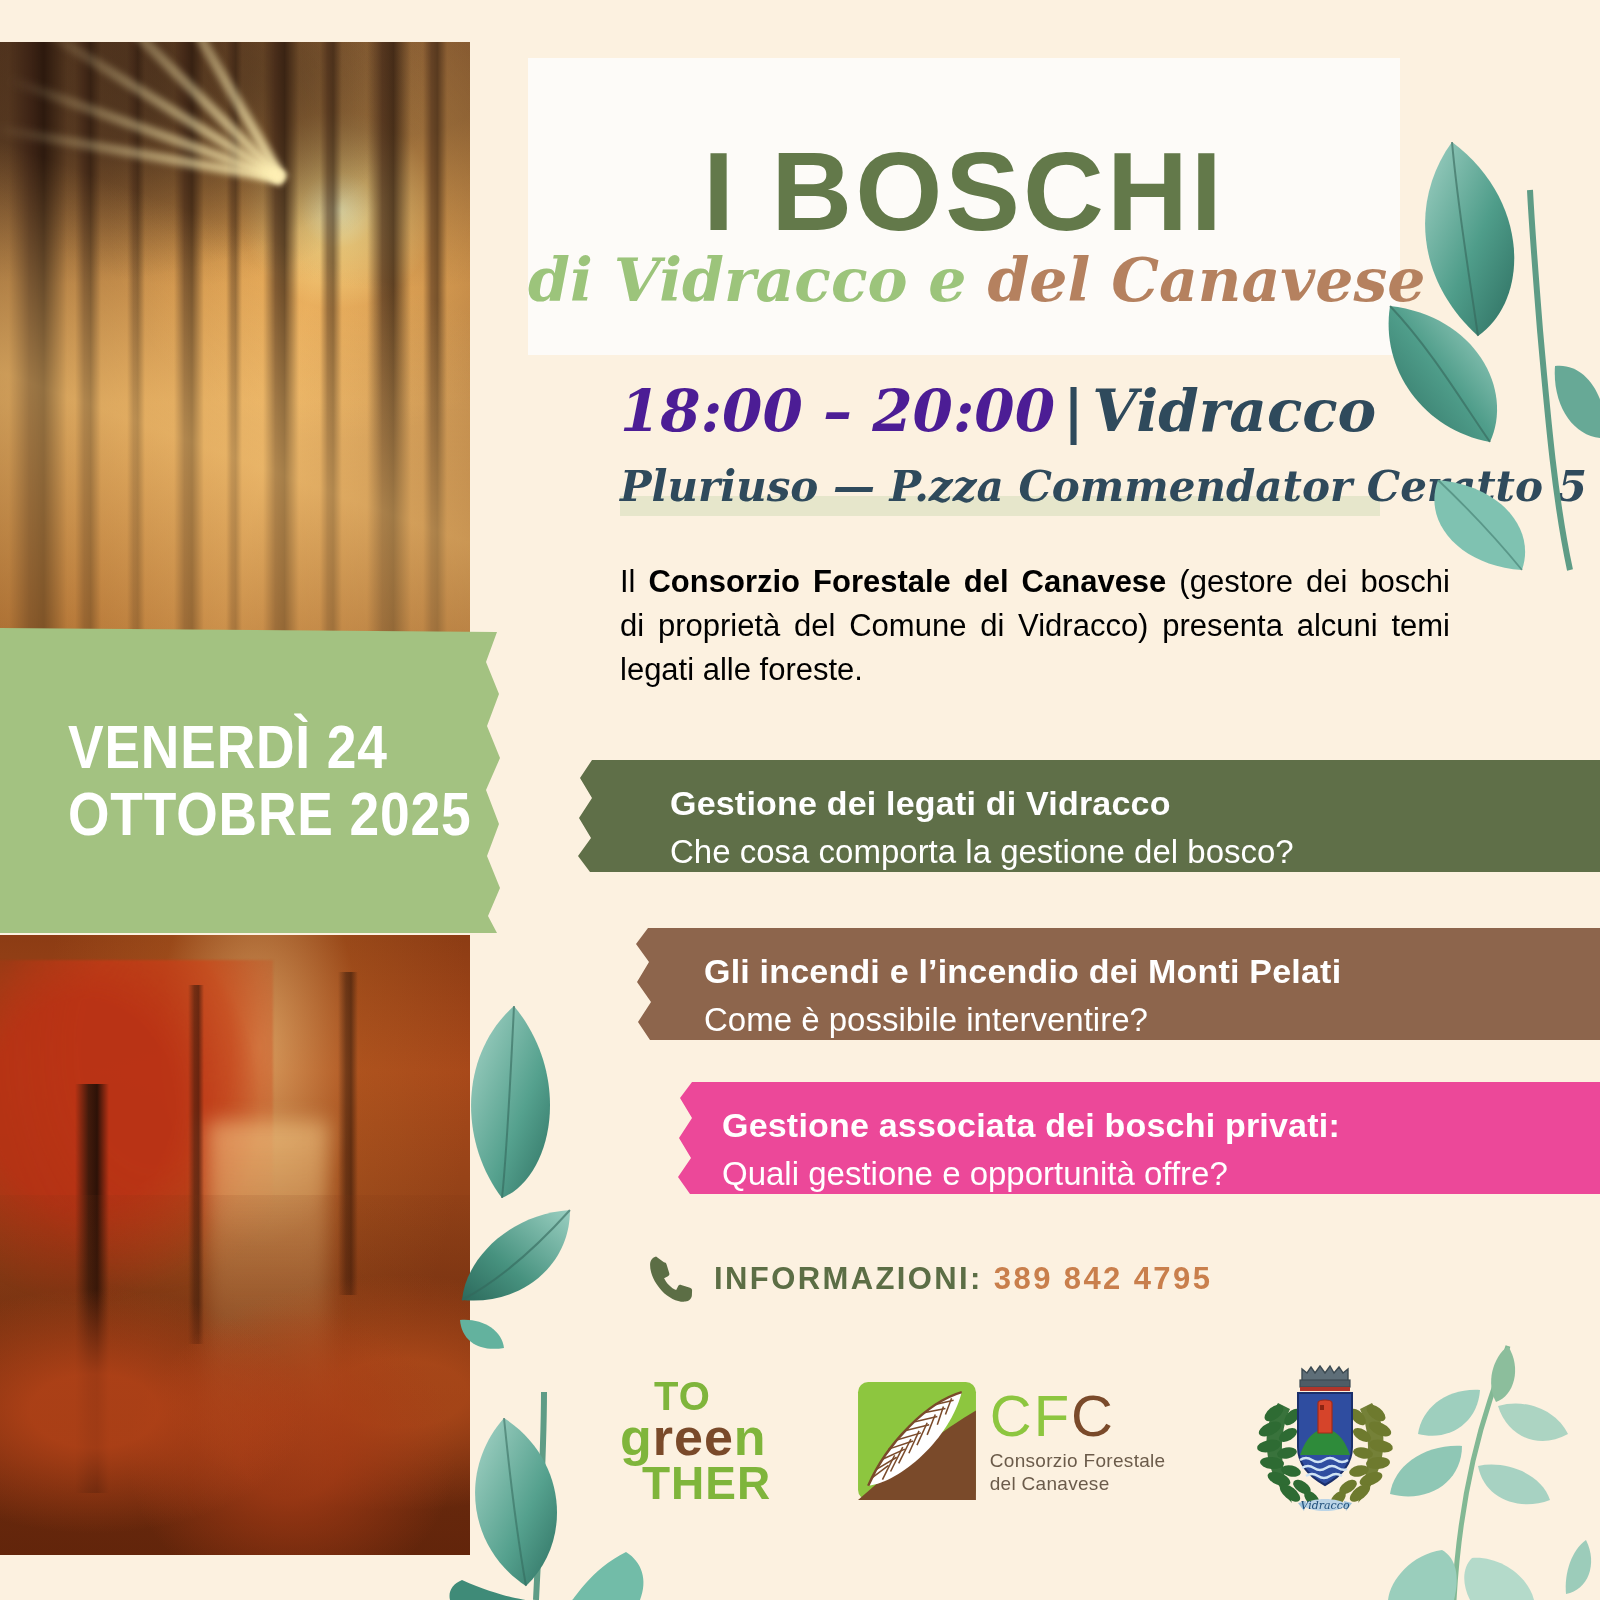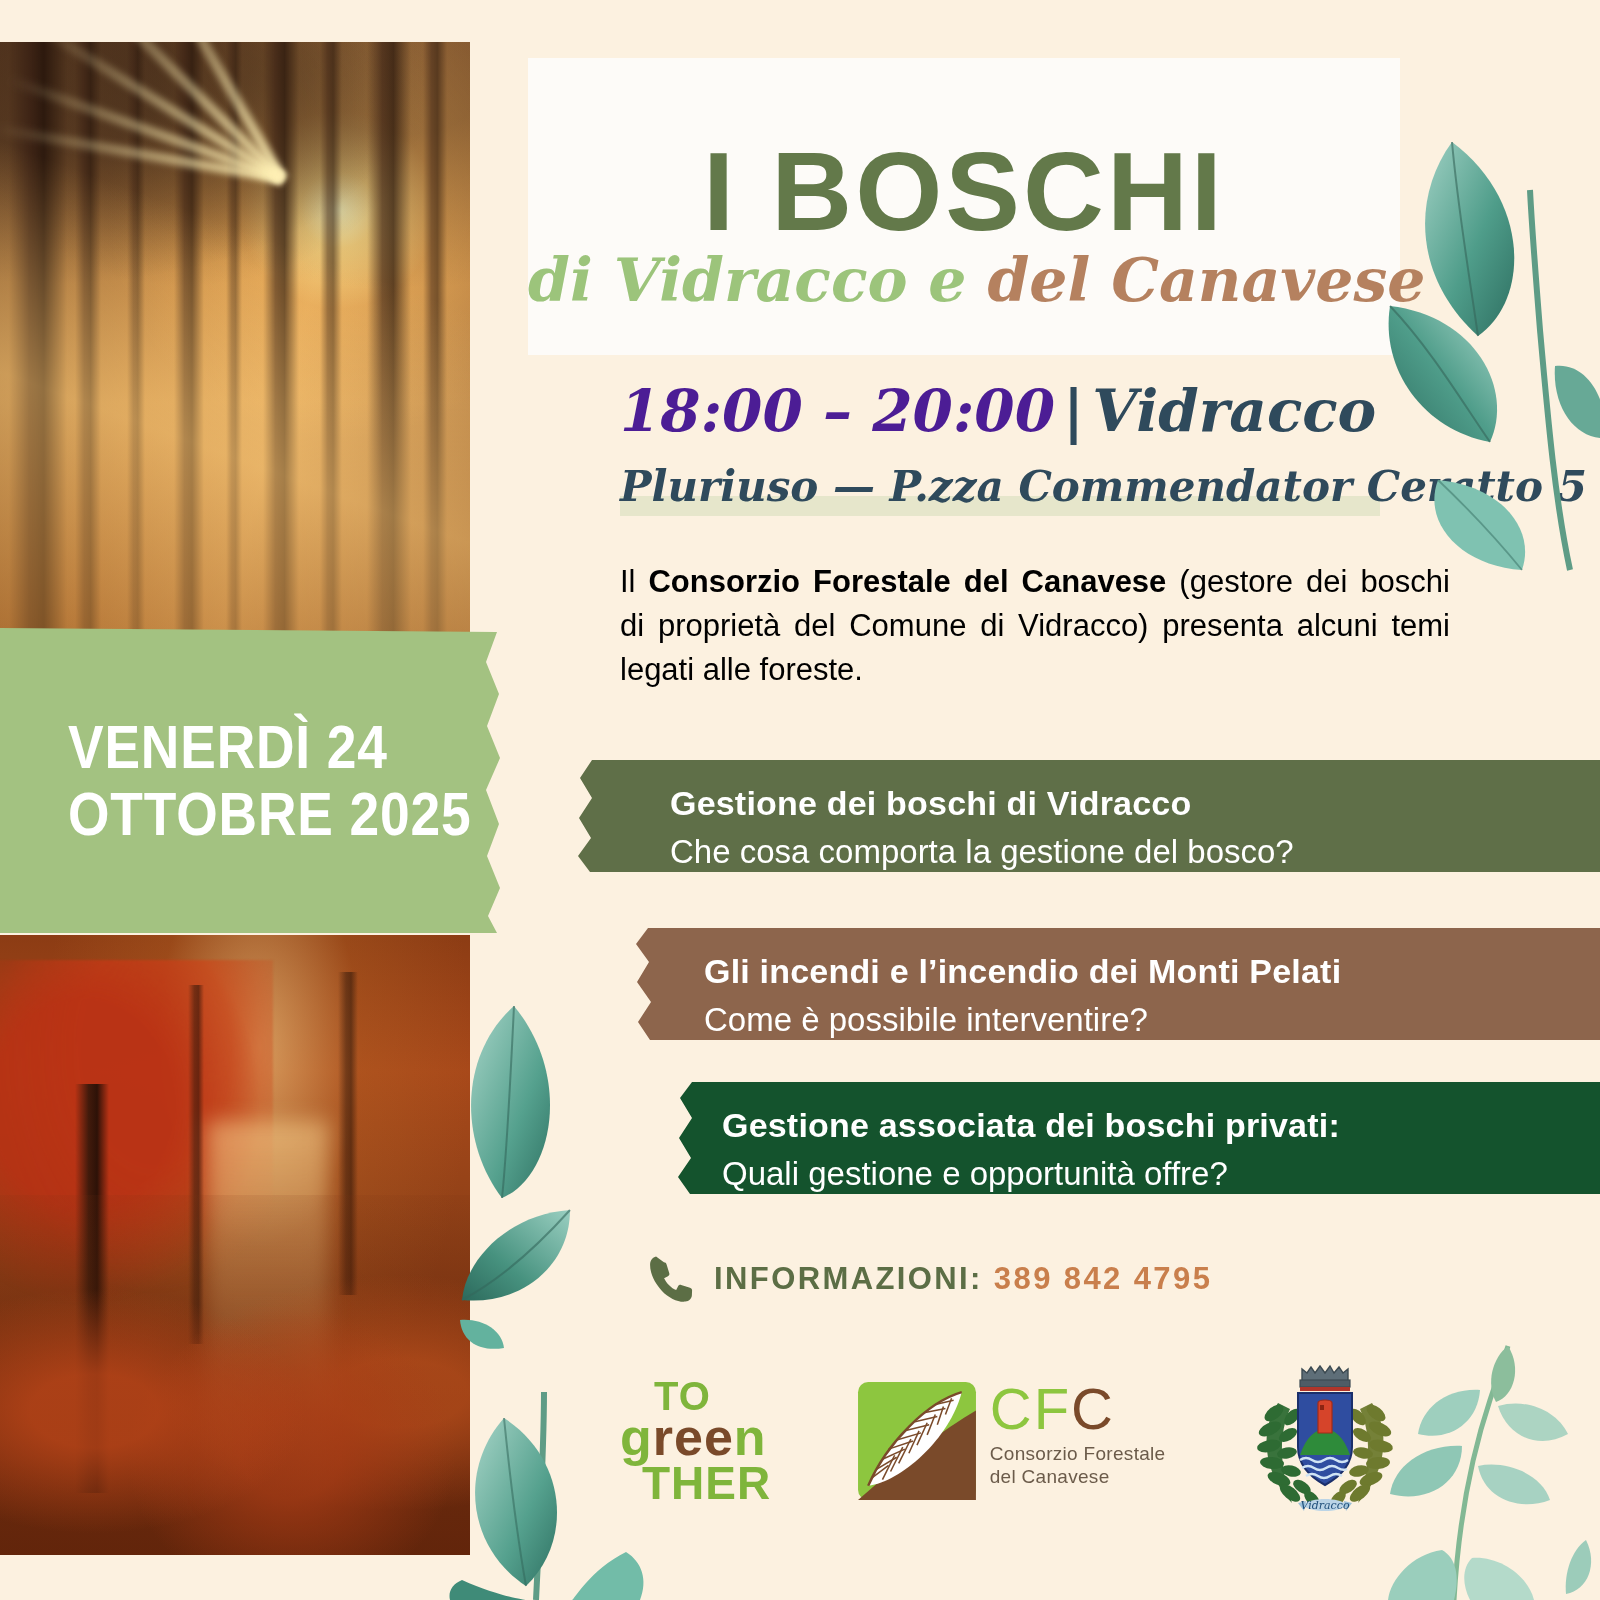--- a/index.html
+++ b/index.html
@@ -185,21 +185,21 @@
     background:#5F6F48;
     clip-path:polygon(14px 0, 1022px 0, 1022px 112px, 12px 112px, 0 96px, 13px 78px, 1px 58px, 14px 38px, 2px 18px);
   }
   .b2{
     left:636px;top:928px;width:964px;height:112px;
     background:#8D654C;
     clip-path:polygon(12px 0, 964px 0, 964px 112px, 14px 112px, 2px 94px, 15px 74px, 1px 54px, 13px 34px, 0 16px);
   }
   .b3{
     left:678px;top:1082px;width:922px;height:112px;
-    background:#14532d;
+    background:#ec4899;
     clip-path:polygon(14px 0, 922px 0, 922px 112px, 12px 112px, 0 95px, 13px 76px, 1px 56px, 14px 36px, 2px 16px);
   }
   .b1 .b-title{padding-left:0;}
   .b2{padding-left:68px;}
   .b3{padding-left:44px;}
 
   
   .info-row{
     position:absolute;left:648px;top:1252px;
     display:flex;align-items:center;gap:20px;
@@ -221,21 +221,21 @@
   .logo-together{
     font-family:"Liberation Sans", sans-serif;
     font-weight:700;line-height:.92;letter-spacing:1px;
   }
   .logo-together .l1{font-size:40px;color:#7FB53B;display:block;margin-left:34px;}
   .logo-together .l2{font-size:52px;display:block;}
   .logo-together .l2 .g1{color:#7FB53B;}
   .logo-together .l2 .br{color:#7A4A2A;}
   .logo-together .l3{font-size:46px;color:#7FB53B;display:block;margin-left:22px;}
 
-  .logo-cfc{display:flex;align-items:flex-start;gap:12px;}
+  .logo-cfc{display:flex;align-items:center;gap:12px;}
   .cfc-mark{width:122px;height:122px;position:relative;flex:0 0 auto;}
   .cfc-txt{display:flex;flex-direction:column;justify-content:center;}
   .cfc-initials{
     font-family:"Liberation Sans", sans-serif;
     font-weight:400;font-size:58px;line-height:1;letter-spacing:2px;
   }
   .cfc-initials .c1{color:#8DC63F;}
   .cfc-initials .c2{color:#8DC63F;}
   .cfc-initials .c3{color:#7A4A2A;}
   .cfc-sub{
@@ -307,21 +307,21 @@
   <div class="addr-wrap">
     <div class="addr-hl"></div>
     <div class="addr">Pluriuso — P.zza Commendator Ceratto 5</div>
   </div>
 
   <div class="body-par">
     <span>Il </span><b>Consorzio Forestale del Canavese</b><span> (gestore dei boschi di proprietà del Comune di Vidracco) presenta alcuni temi legati alle foreste.</span>
   </div>
 
   <div class="banner b1">
-    <div class="b-title">Gestione dei boschi di Vidracco</div>
+    <div class="b-title">Gestione dei legati di Vidracco</div>
     <div class="b-sub">Che cosa comporta la gestione del bosco?</div>
   </div>
 
   <div class="banner b2">
     <div class="b-title">Gli incendi e l’incendio dei Monti Pelati</div>
     <div class="b-sub">Come è possibile interventire?</div>
   </div>
 
   <div class="banner b3">
     <div class="b-title">Gestione associata dei boschi privati:</div>

